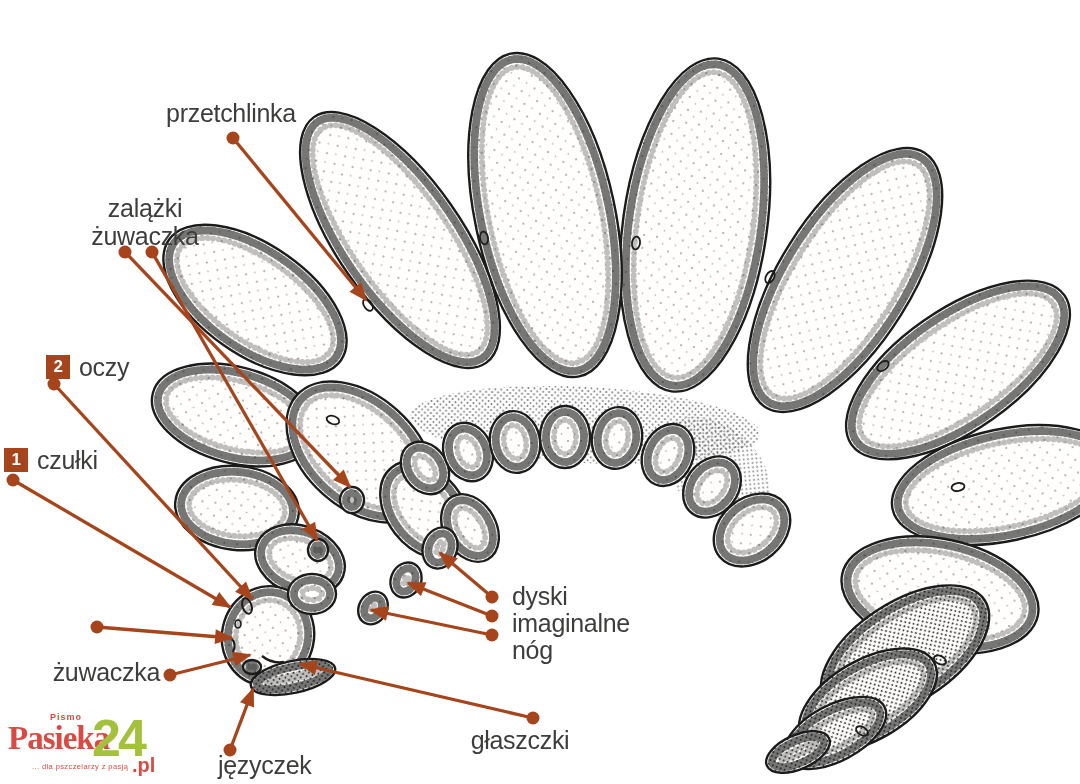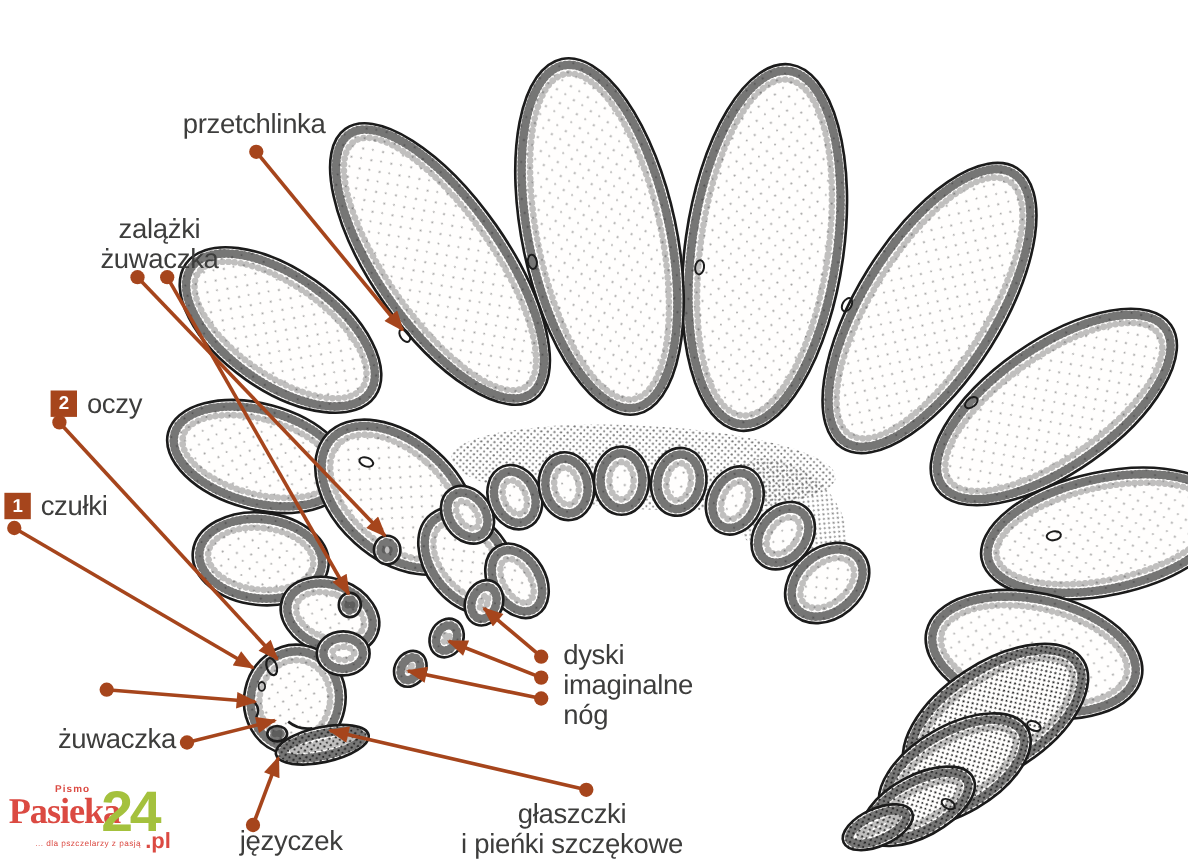--- a/index.html
+++ b/index.html
@@ -361,21 +361,20 @@
   </div>
 
   <div class="lbl" style="left:512px;top:583px;line-height:27px;">
     <div>dyski</div>
     <div>imaginalne</div>
     <div>nóg</div>
   </div>
 
   <div class="lbl ctr" style="left:390px;top:727px;width:260px;line-height:27px;">
     <div>głaszczki</div>
-    <div>i pieńki szczękowe</div>
   </div>
 
   <div id="logo">
     <span class="pismo">Pismo</span>
     <span class="pasieka">Pasieka</span>
     <span class="num24">24</span>
     <span class="tld">.pl</span>
     <span class="tagline">... dla pszczelarzy z pasją</span>
   </div>
 

